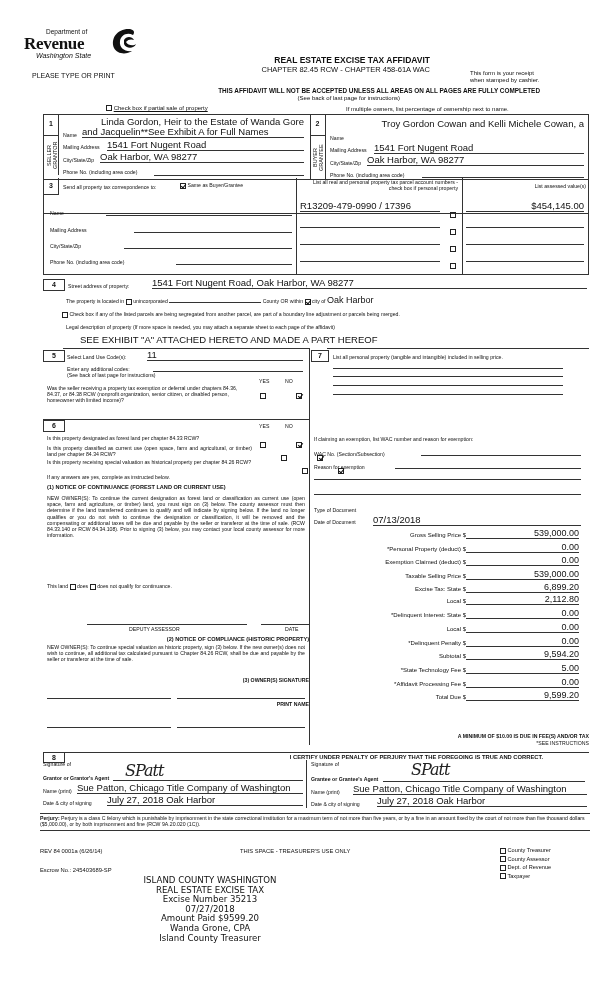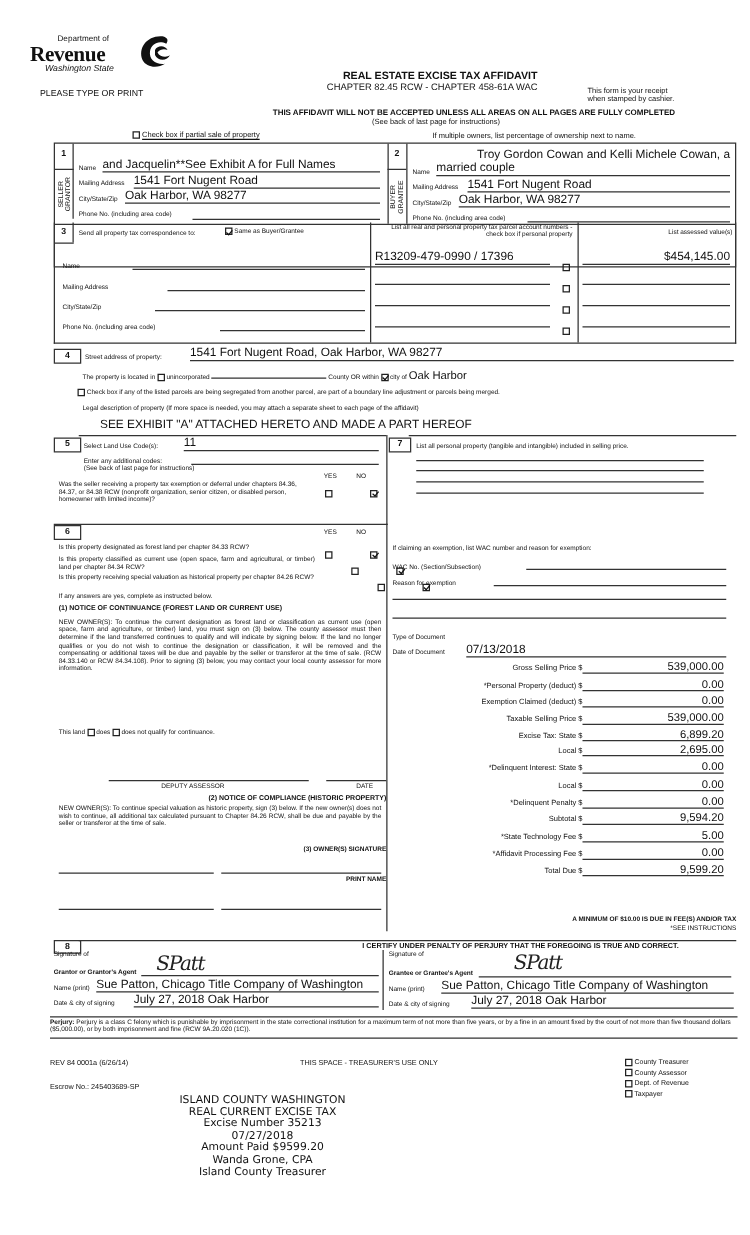--- a/index.html
+++ b/index.html
@@ -56,38 +56,38 @@
   <div class="vline" style="left:14px;top:0;height:60px;"></div>
   <div class="vline" style="left:266px;top:0;height:64px;"></div>
   <div class="vline" style="left:281px;top:0;height:64px;"></div>
   <div class="row-line" style="left:0;top:20px;width:15px;"></div>
   <div class="row-line" style="left:266px;top:20px;width:15px;"></div>
   <div class="row-line" style="left:0;top:64px;width:544px;"></div>
 
   <div class="abs num" style="left:0;top:5px;width:14px;">1</div>
   <div class="abs vert" style="left:2px;top:22px;width:10px;height:36px;">SELLER GRANTOR</div>
 
+  <div class="abs fill center" style="left:30px;top:1px;width:230px;">Linda Gordon, Heir to the Estate of Wanda Gore</div>
   <div class="abs tiny" style="left:19px;top:17px;">Name</div>
   <div class="abs fill uline" style="left:38px;top:11px;width:222px;">and Jacquelin**See Exhibit A for Full Names</div>
 
   <div class="abs tiny" style="left:19px;top:29px;">Mailing Address</div>
   <div class="abs fill uline" style="left:63px;top:24px;width:197px;">1541 Fort Nugent Road</div>
 
   <div class="abs tiny" style="left:19px;top:42px;">City/State/Zip</div>
   <div class="abs fill uline" style="left:56px;top:36px;width:204px;">Oak Harbor, WA 98277</div>
 
   <div class="abs tiny" style="left:19px;top:54px;">Phone No. (including area code)</div>
   <div class="abs fill uline" style="left:110px;top:50px;width:150px;height:10px;"></div>
 
   <div class="abs num" style="left:266px;top:5px;width:15px;">2</div>
   <div class="abs vert" style="left:268px;top:26px;width:10px;height:34px;">BUYER GRANTEE</div>
 
   <div class="abs fill center" style="left:290px;top:3px;width:250px;">Troy Gordon Cowan and Kelli Michele Cowan, a</div>
   <div class="abs tiny" style="left:286px;top:20px;">Name</div>
-  <div class="abs fill uline" style="left:305px;top:14px;width:235px;">married couple</div>
 
   <div class="abs tiny" style="left:286px;top:32px;">Mailing Address</div>
   <div class="abs fill uline" style="left:330px;top:27px;width:210px;">1541 Fort Nugent Road</div>
 
   <div class="abs tiny" style="left:286px;top:45px;">City/State/Zip</div>
   <div class="abs fill uline" style="left:323px;top:39px;width:217px;">Oak Harbor, WA 98277</div>
 
   <div class="abs tiny" style="left:286px;top:57px;">Phone No. (including area code)</div>
   <div class="abs fill uline" style="left:378px;top:53px;width:162px;height:9px;"></div>
 </div>
@@ -258,21 +258,21 @@
     <div class="abs" style="left:0;top:40.5px;width:280px;height:13px;">
       <div class="abs fee-label" style="left:0;top:4px;width:157px;">Taxable Selling Price $</div>
       <div class="abs fee-val" style="left:157px;top:0;width:113px;">539,000.00</div>
     </div>
     <div class="abs" style="left:0;top:54px;width:280px;height:12px;">
       <div class="abs fee-label" style="left:0;top:4px;width:157px;">Excise Tax:  State $</div>
       <div class="abs fee-val" style="left:157px;top:0;width:113px;">6,899.20</div>
     </div>
     <div class="abs" style="left:0;top:66px;width:280px;height:12px;">
       <div class="abs fee-label" style="left:0;top:4px;width:157px;">Local $</div>
-      <div class="abs fee-val" style="left:157px;top:0;width:113px;">2,695.00</div>
+      <div class="abs fee-val" style="left:157px;top:0;width:113px;">2,112.80</div>
     </div>
     <div class="abs" style="left:0;top:80px;width:280px;height:13px;">
       <div class="abs fee-label" style="left:0;top:4px;width:157px;">*Delinquent Interest:  State $</div>
       <div class="abs fee-val" style="left:157px;top:0;width:113px;">0.00</div>
     </div>
     <div class="abs" style="left:0;top:94px;width:280px;height:13px;">
       <div class="abs fee-label" style="left:0;top:4px;width:157px;">Local $</div>
       <div class="abs fee-val" style="left:157px;top:0;width:113px;">0.00</div>
     </div>
     <div class="abs" style="left:0;top:108px;width:280px;height:13px;">
@@ -341,19 +341,19 @@
 
 <div class="abs tiny" style="left:500px;top:846px;font-size:5.6px;line-height:8.5px;">
   <div><span class="cb"></span> <span>County Treasurer</span></div>
   <div><span class="cb"></span> <span>County Assessor</span></div>
   <div><span class="cb"></span> <span>Dept. of Revenue</span></div>
   <div><span class="cb"></span> <span>Taxpayer</span></div>
 </div>
 
 <div class="abs stamp" style="left:120px;top:876px;width:180px;">
   <div>ISLAND COUNTY WASHINGTON</div>
-  <div>REAL CURRENT EXCISE TAX</div>
+  <div>REAL ESTATE EXCISE TAX</div>
   <div>Excise Number 35213</div>
   <div>07/27/2018</div>
   <div>Amount Paid $9599.20</div>
   <div>Wanda Grone, CPA</div>
   <div>Island County Treasurer</div>
 </div>
 
 </body></html>

